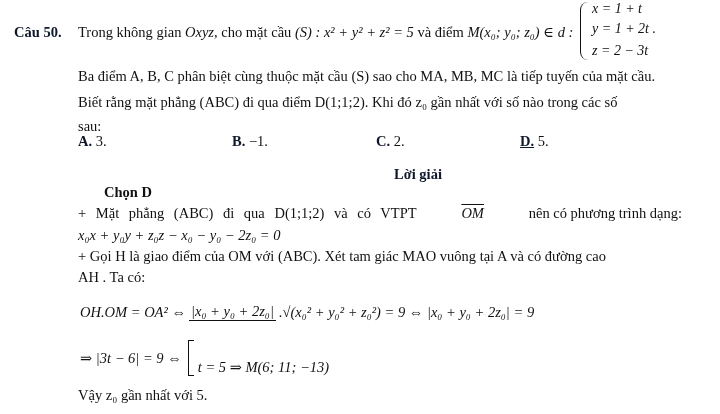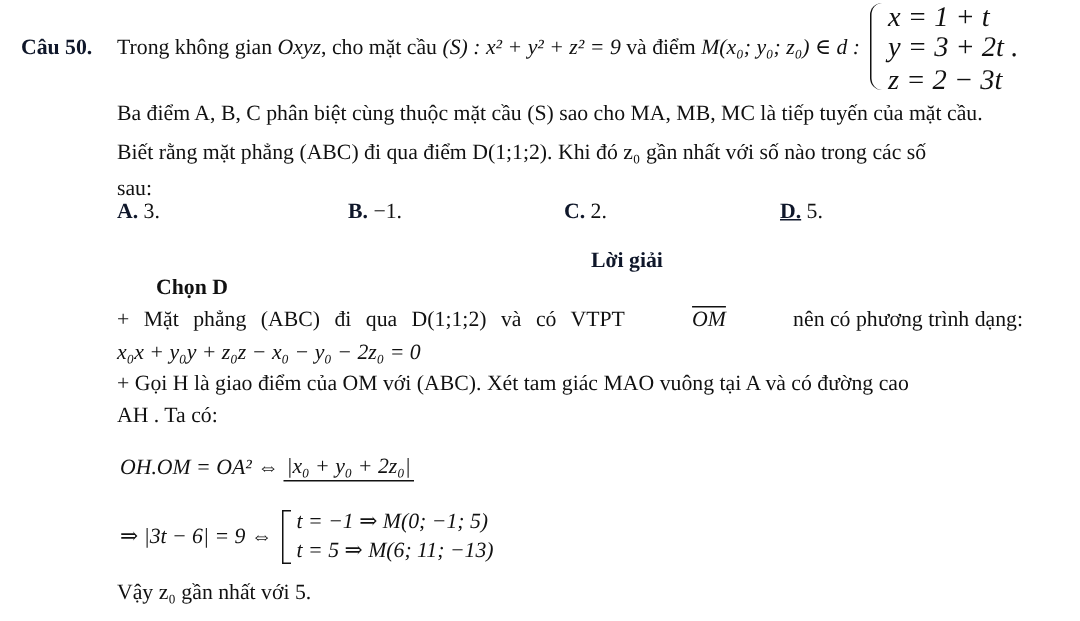--- a/index.html
+++ b/index.html
@@ -10,47 +10,47 @@
   }
   .abs { position: absolute; white-space: nowrap; }
   .blue { color: #0f172a; font-weight: bold; }
   .bold { font-weight: bold; }
   .it { font-style: italic; }
   .brace-sys { position: absolute; }
   .brace {
     position: absolute; left: 0; top: 2px; width: 8px; height: 58px;
     border-left: 1.3px solid #111; border-radius: 8px 0 0 8px;
   }
-  .brace-line { position: absolute; left: 12px; white-space: nowrap; font-size: 19px; }
+  .brace-line { position: absolute; left: 12px; white-space: nowrap; font-size: 14px; }
   .frac { display: inline-block; vertical-align: middle; text-align: center; }
   .frac .num { display: block; border-bottom: 1px solid #111; padding: 0 2px; }
   .frac .den { display: block; padding: 0 2px; }
   .overline { text-decoration: overline; }
   .ul { text-decoration: underline; }
   .bracket {
     position: absolute; left: 0; top: 2px; width: 5px; height: 34px;
     border: 1.3px solid #111; border-right: none;
   }
 </style>
 </head>
 <body>
 
 <div class="abs blue" style="left:14px; top:24px;">Câu 50.</div>
 <div class="abs" style="left:78px; top:24px;">
   <span>Trong không gian</span>
   <span class="it">Oxyz</span><span>, cho mặt cầu</span>
-  <span class="it">(S) : x² + y² + z² = 9</span>
+  <span class="it">(S) : x² + y² + z² = 5</span>
   <span>và điểm</span>
   <span class="it">M(x₀; y₀; z₀) ∈ d :</span>
 </div>
 
 <div class="brace-sys" style="left:580px; top:0px; width:120px; height:64px;">
   <div class="brace"></div>
   <div class="brace-line it" style="top:1px;">x = 1 + t</div>
-  <div class="brace-line it" style="top:21px;">y = 3 + 2t .</div>
+  <div class="brace-line it" style="top:21px;">y = 1 + 2t .</div>
   <div class="brace-line it" style="top:43px;">z = 2 − 3t</div>
 </div>
 
 <div class="abs" style="left:78px; top:68px;">Ba điểm A, B, C phân biệt cùng thuộc mặt cầu (S) sao cho MA, MB, MC là tiếp tuyến của mặt cầu.</div>
 <div class="abs" style="left:78px; top:94px;">Biết rằng mặt phẳng (ABC) đi qua điểm D(1;1;2). Khi đó z₀ gần nhất với số nào trong các số</div>
 <div class="abs" style="left:78px; top:118px;">sau:</div>
 
 <div class="abs" style="left:78px; top:133px;">
   <span class="blue">A.</span>
   <span>3.</span>
@@ -79,24 +79,24 @@
 <div class="abs it" style="left:78px; top:227px;font-family:Liberation Serif, serif;">x₀x + y₀y + z₀z − x₀ − y₀ − 2z₀ = 0</div>
 
 <div class="abs" style="left:78px; top:248px;">+ Gọi H là giao điểm của OM với (ABC). Xét tam giác MAO vuông tại A và có đường cao</div>
 <div class="abs" style="left:78px; top:269px;">AH . Ta có:</div>
 
 <div class="abs" style="left:80px; top:288px; height:48px; display:flex; align-items:center;">
   <span class="it">OH.OM = OA² ⇔</span>
   <span class="frac it" style="margin:12px 3px;">
     <span class="num">|x₀ + y₀ + 2z₀|</span>
   </span>
+  <span class="it">.√(x₀² + y₀² + z₀²) = 9 ⇔ |x₀ + y₀ + 2z₀| = 9</span>
 </div>
 
 <div class="abs" style="left:80px; top:338px; height:40px; display:flex; align-items:center;">
   <span class="it">⇒ |3t − 6| = 9 ⇔</span>
   <span style="position:relative; display:inline-block; width:150px; height:40px; margin-left:6px;">
     <span class="bracket"></span>
-    <span class="abs it" style="left:10px; top:2px;">t = −1 ⇒ M(0; −1; 5)</span>
     <span class="abs it" style="left:10px; top:21px;">t = 5 ⇒ M(6; 11; −13)</span>
   </span>
 </div>
 
 <div class="abs" style="left:78px; top:387px;">Vậy z₀ gần nhất với 5.</div>
 
 </body></html>

